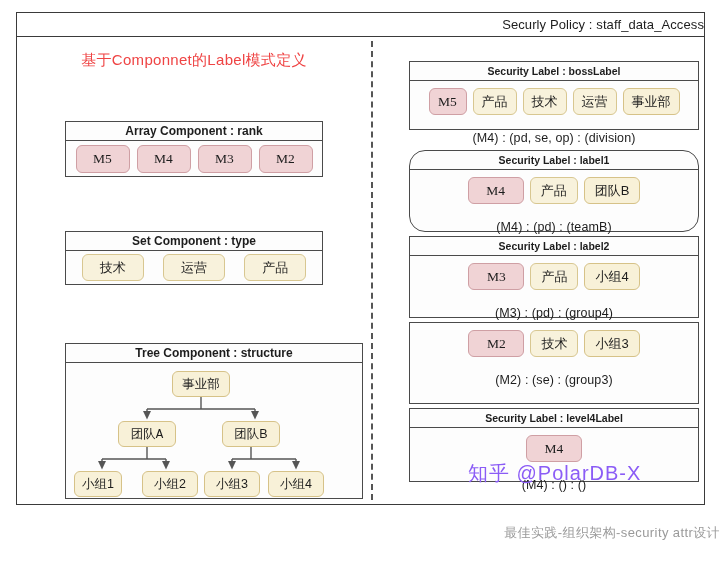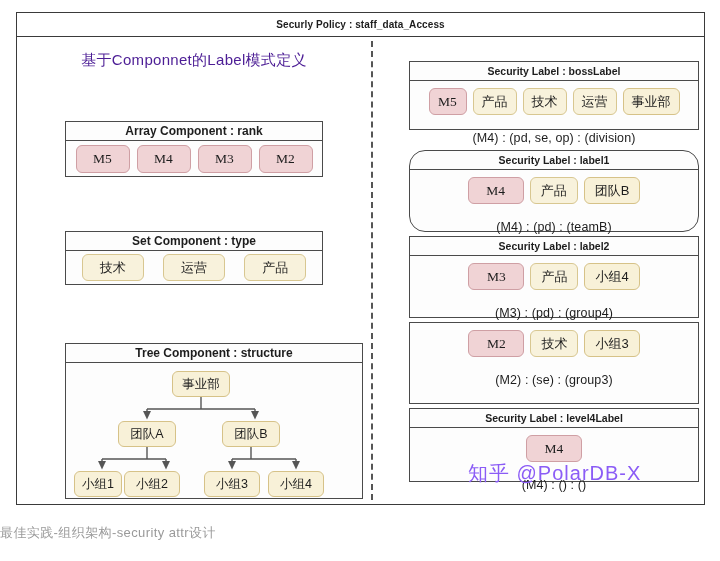--- a/index.html
+++ b/index.html
@@ -23,23 +23,23 @@
     top: 12px;
     width: 689px;
     height: 493px;
     border: 1.6px solid #3a3a3a;
     box-sizing: border-box;
     background: #ffffff;
   }
   .policy-title {
     height: 24px;
     line-height: 24px;
-    text-align: center;
-    font-size: 10px;
-    font-weight: bold;
+    text-align: right;
+    font-size: 13px;
+    font-weight: normal;
     letter-spacing: 0.1px;
     border-bottom: 1.6px solid #3a3a3a;
     color: #1d1d1d;
     box-sizing: border-box;
   }
   .policy-body {
     position: relative;
     height: calc(100% - 24px);
   }
 
@@ -61,21 +61,21 @@
     width: 354px;
     height: 100%;
   }
   .left-heading {
     position: absolute;
     left: 0;
     top: 14px;
     width: 354px;
     text-align: center;
     font-size: 15px;
-    color: #4c1d95;
+    color: #ef4444;
     letter-spacing: 0.3px;
   }
 
   .component-box {
     position: absolute;
     border: 1.3px solid #4a4a4a;
     box-sizing: border-box;
     background: #fdfdfd;
   }
   .component-head {
@@ -153,24 +153,24 @@
     border: 1.3px solid #d6c288;
     display: flex;
     align-items: center;
     justify-content: center;
     font-size: 12.5px;
     color: #1d1d1d;
     box-sizing: border-box;
     white-space: nowrap;
   }
   #tree-root   { left: 106px; top: 8px;  width: 58px; }
-  #tree-team-a { left: 52px;  top: 58px; width: 58px; }
+  #tree-team-a { left: 52px;  top: 58px; width: 58px; font-family: Liberation Mono, monospace; }
   #tree-team-b { left: 156px; top: 58px; width: 58px; }
   #tree-grp-1  { left: 8px;   top: 108px; width: 48px; }
-  #tree-grp-2  { left: 58px;  top: 108px; width: 56px; }
+  #tree-grp-2  { left: 76px;  top: 108px; width: 56px; }
   #tree-grp-3  { left: 138px; top: 108px; width: 56px; }
   #tree-grp-4  { left: 202px; top: 108px; width: 56px; }
 
   
   .right-col {
     position: absolute;
     left: 354px;
     top: 0;
     right: 0;
     height: 100%;
@@ -232,21 +232,21 @@
     pointer-events: none;
     white-space: nowrap;
   }
 
   
   .caption {
     position: absolute;
     left: 0;
     top: 524px;
     width: 720px;
-    text-align: left;
+    text-align: right;
     font-size: 13px;
     color: #9a9a9a;
     letter-spacing: 0.4px;
   }
 </style>
 </head>
 <body>
 
 <div class="policy-frame">
 

